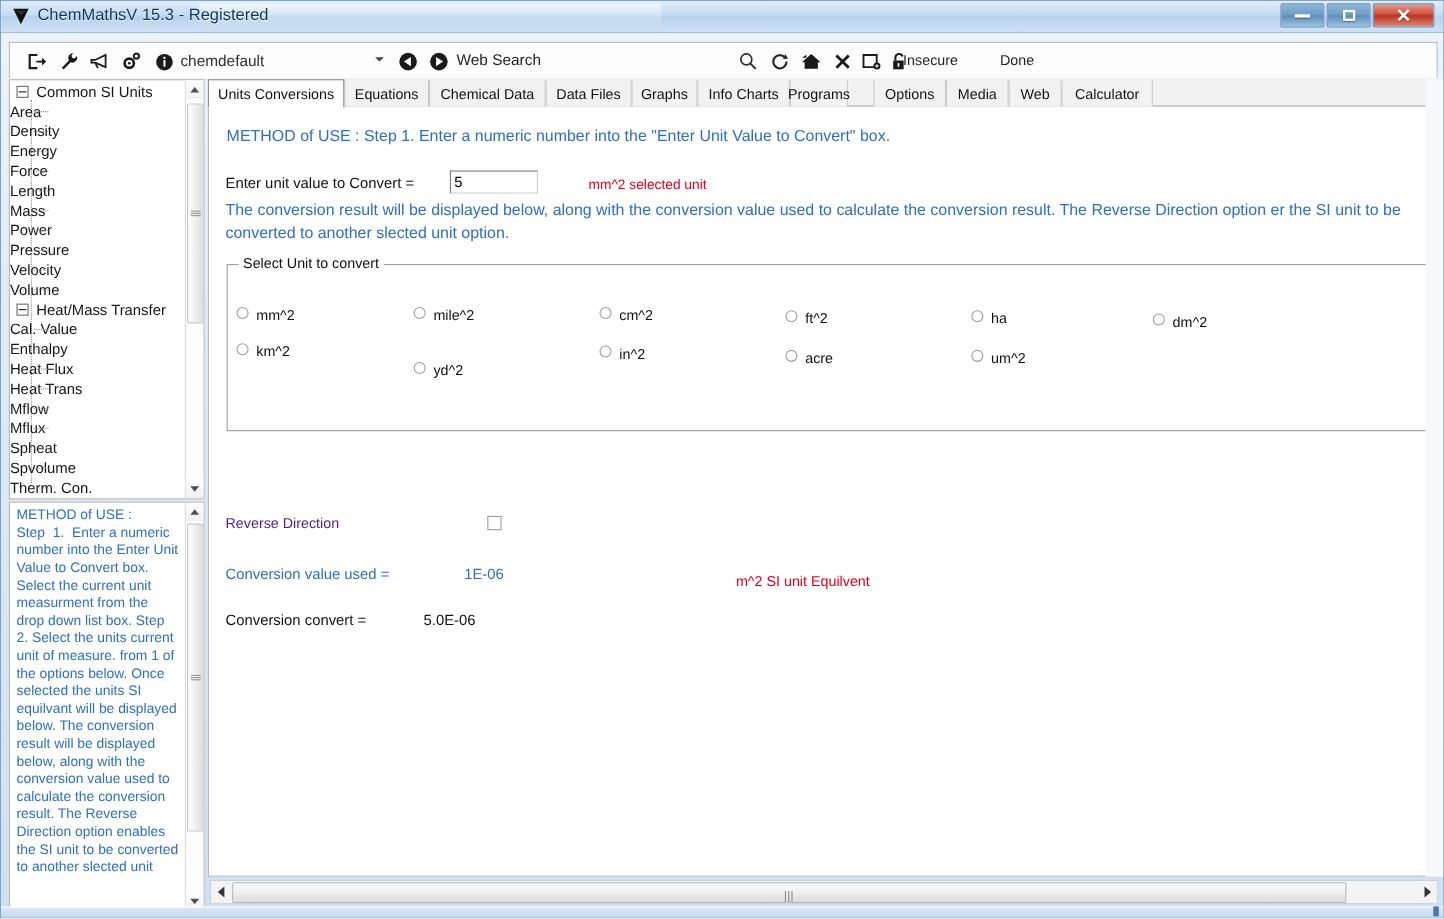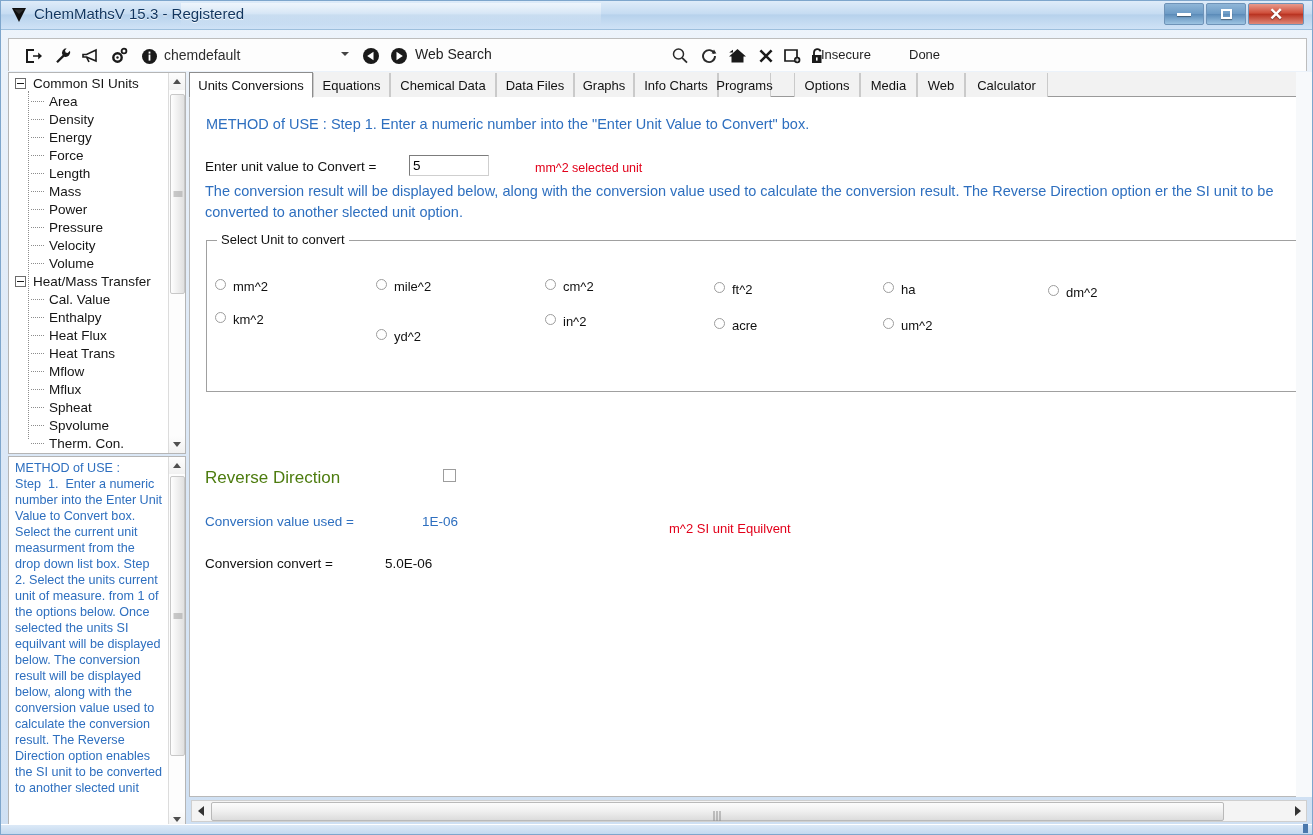--- a/index.html
+++ b/index.html
@@ -101,21 +101,21 @@
     background: #fff; border: 1px solid #b5b5b5;
     overflow: hidden;
   }
   .tree-row {
     position: relative; height: 18px;
     display: flex; align-items: center;
     font-size: 13.5px; color: #151515;
     white-space: nowrap;
   }
   .tree-root { padding-left: 6px; }
-  .tree-child { padding-left: 40px; }
+  .tree-child { }
   .expander {
     display: inline-block; width: 11px; height: 11px;
     border: 1px solid #6b6b6b; background: #fff;
     position: relative; margin-right: 7px; flex: 0 0 auto;
   }
   .expander::before {
     content: ""; position: absolute; left: 1px; top: 4px;
     width: 7px; height: 1px; background: #1b1b1b;
   }
   .tree-child::before {
@@ -245,21 +245,21 @@
     border: 1px solid #9d9d9d; background: #fff;
     margin-right: 7px; flex: 0 0 auto;
   }
 
   #line-step2 {
     position: absolute; left: 22px; top: 307px;
     font-size: 14px; white-space: nowrap;
   }
   #lbl-reverse {
     position: absolute; left: 15px; top: 371px;
-    font-size: 17px; color: #4d7c0f; white-space: nowrap;
+    font-size: 13px; color: #4c1d95; white-space: nowrap;
   }
   #chk-reverse {
     position: absolute; left: 253px; top: 372px;
     width: 13px; height: 13px;
     border: 1px solid #9d9d9d; background: #fff;
   }
   #lbl-convval {
     position: absolute; left: 15px; top: 417px;
     font-size: 13.5px; white-space: nowrap;
   }

